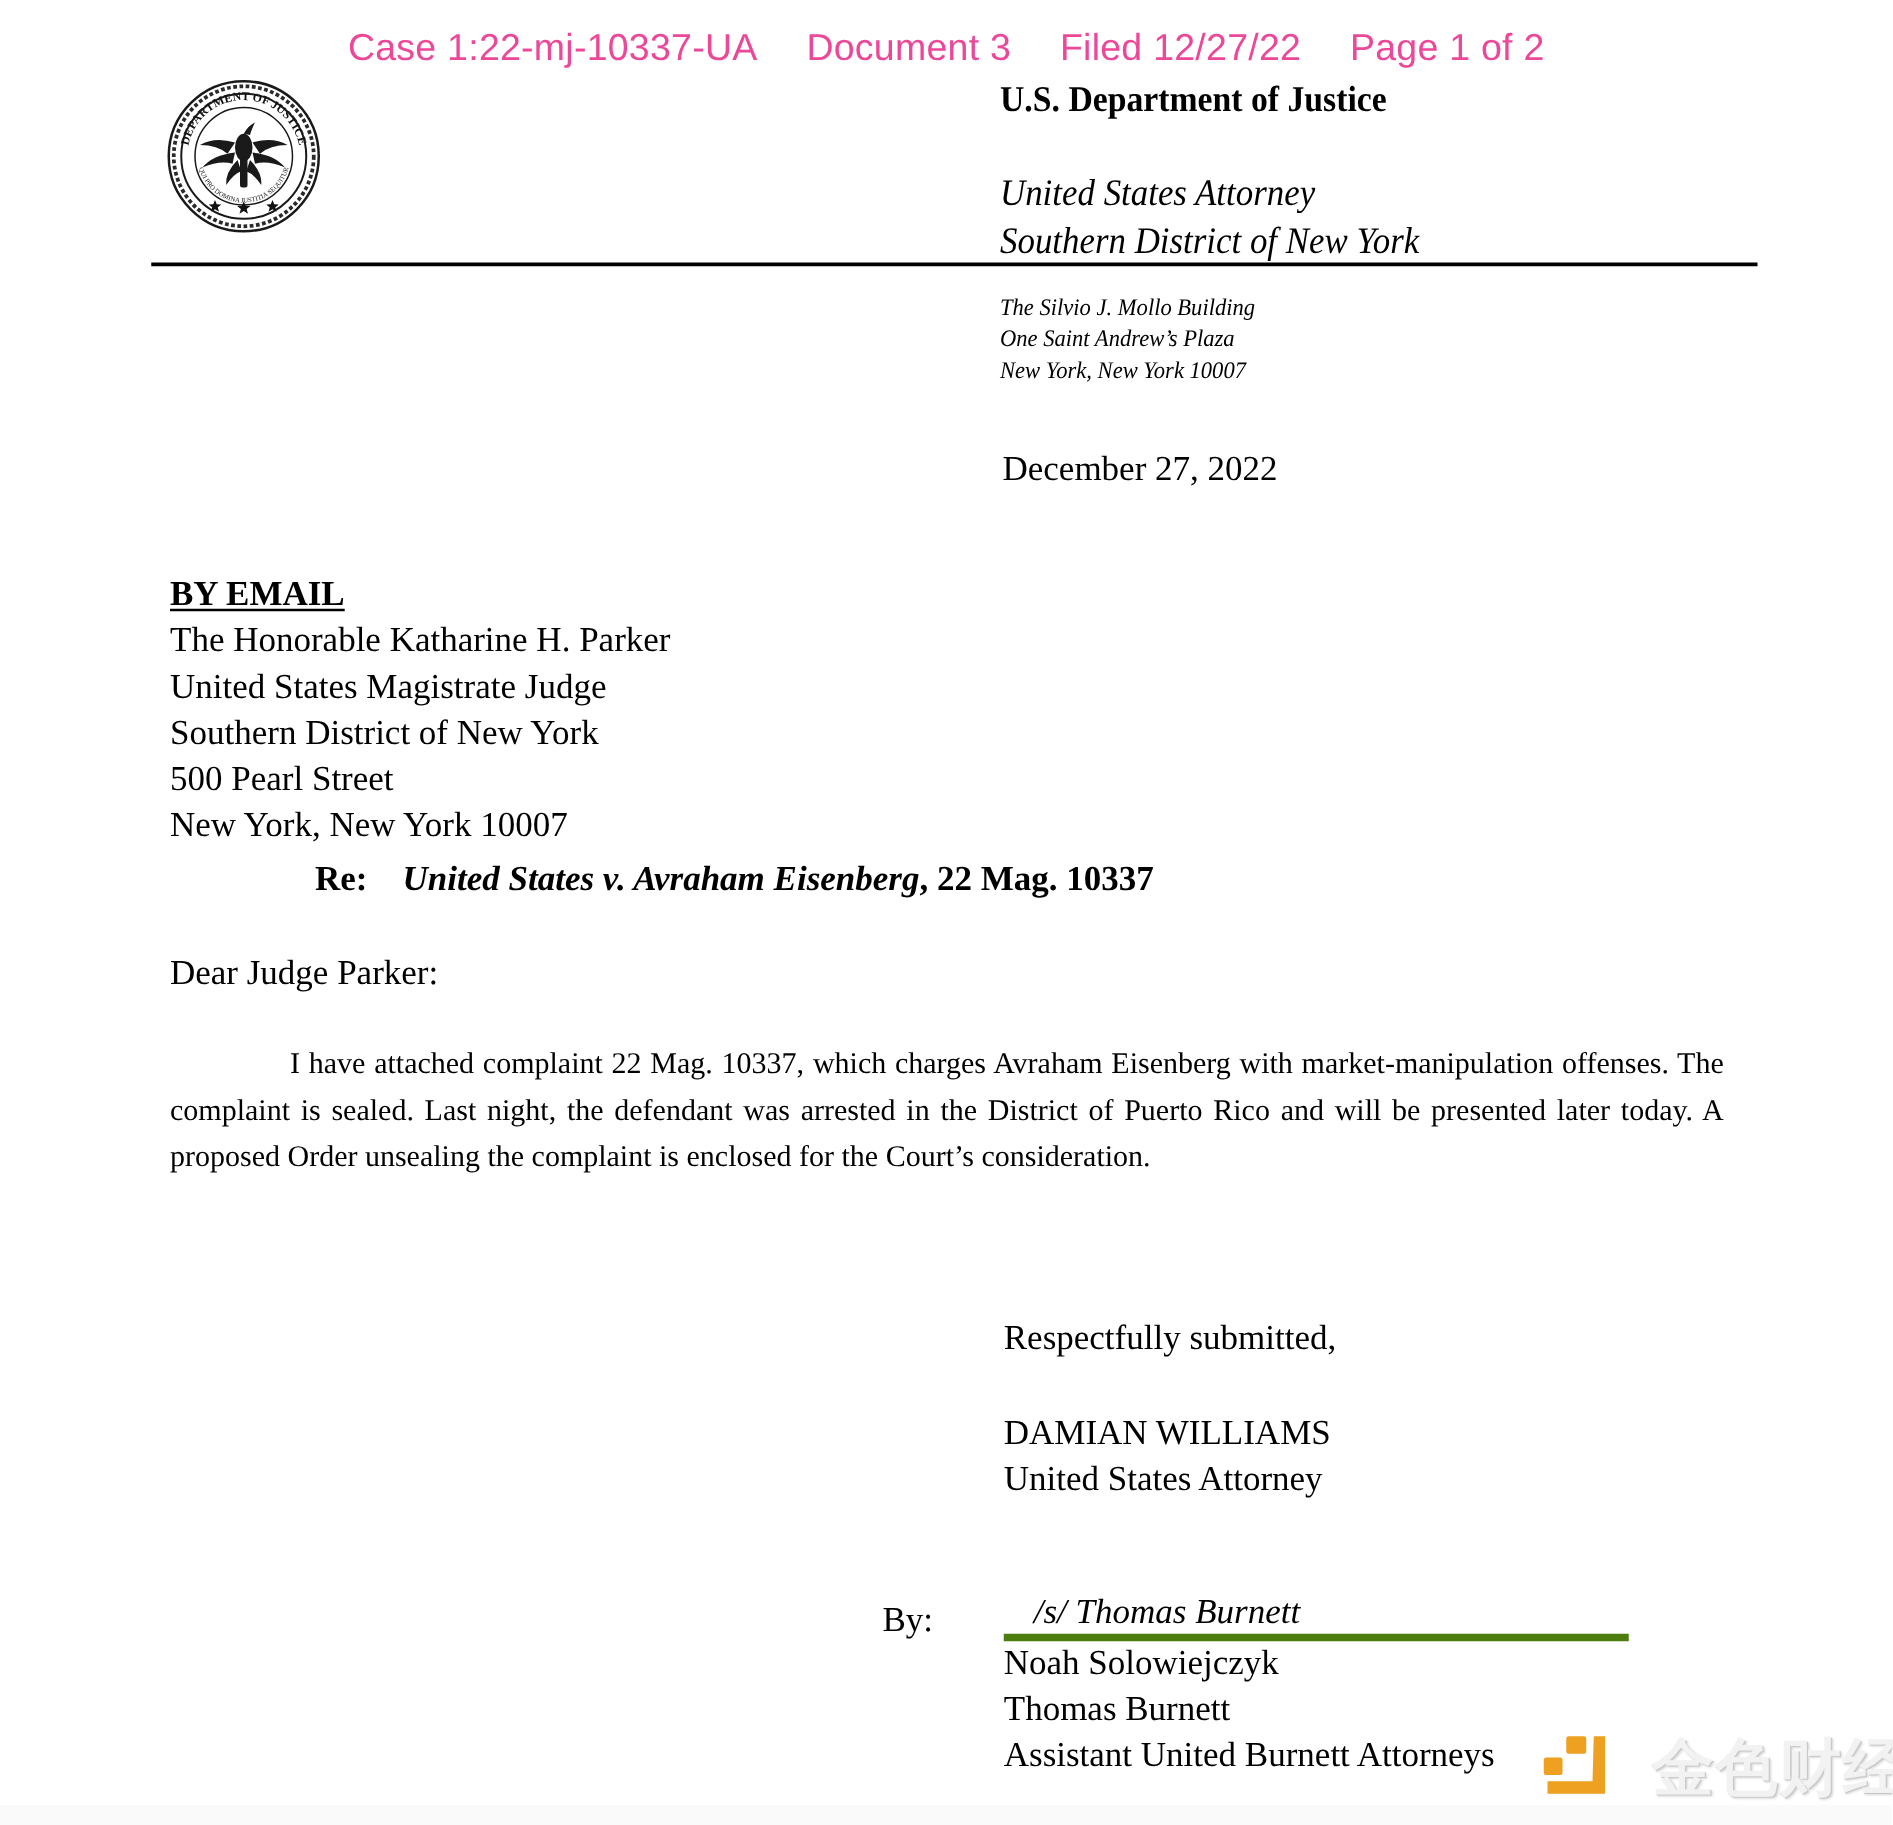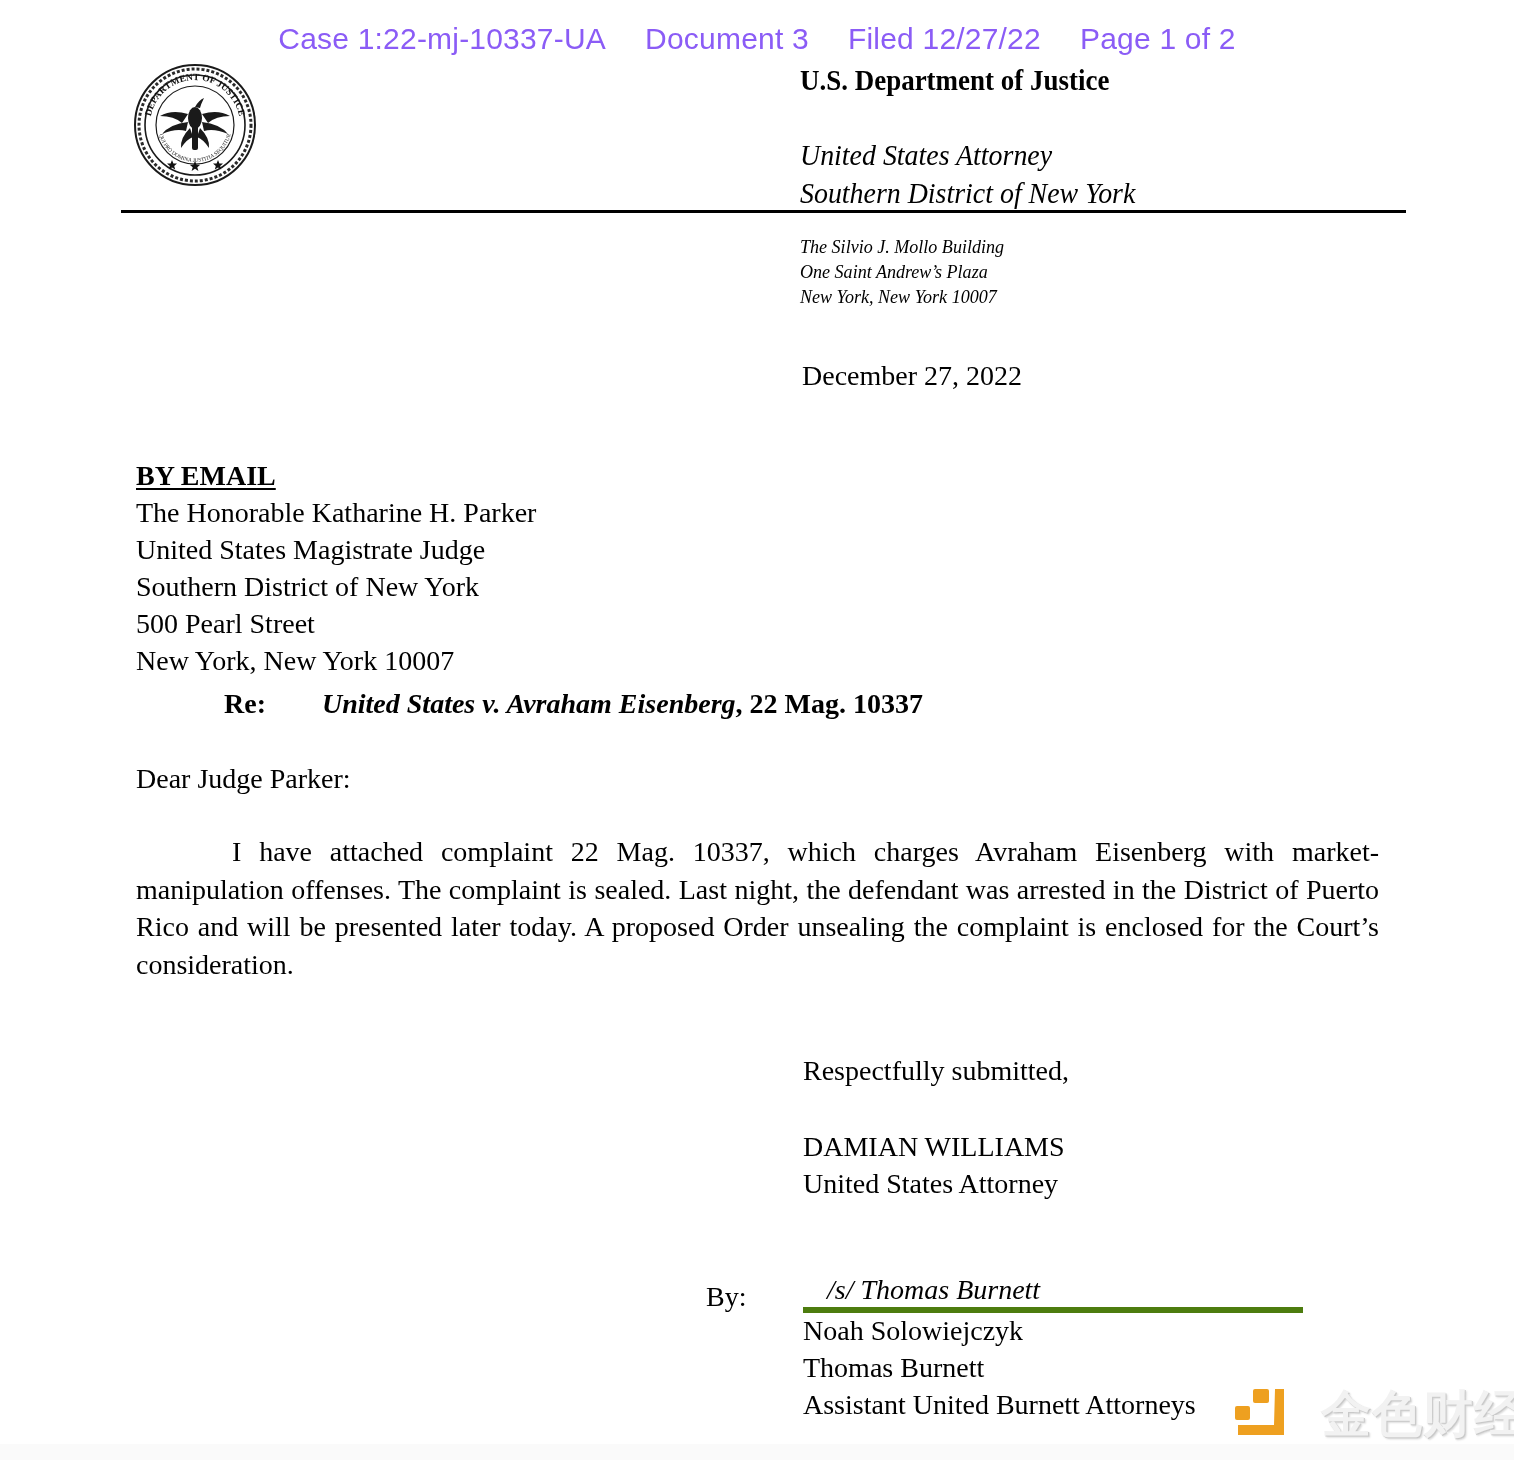--- a/index.html
+++ b/index.html
@@ -17,21 +17,21 @@
     overflow: hidden;
   }
 
   
   .ecf-stamp {
     position: absolute;
     left: 0;
     top: 22px;
     width: 1514px;
     text-align: center;
-    color: #8b5cf6;
+    color: #ec4899;
     font-family: "Liberation Sans", "DejaVu Sans", sans-serif;
     font-size: 30px;
     letter-spacing: 0.2px;
     white-space: nowrap;
   }
   .ecf-stamp span { display: inline-block; }
   .ecf-gap { width: 22px; }
 
   
   .seal {
@@ -114,37 +114,38 @@
   }
 
   
   .re-line {
     position: absolute;
     left: 224px;
     top: 688px;
     font-size: 28px;
     font-weight: bold;
     white-space: nowrap;
+    text-align: center;
   }
   .re-label { display: inline-block; width: 98px; }
   .re-case { font-style: italic; }
 
   
   .salutation {
     position: absolute;
     left: 136px;
     top: 763px;
     font-size: 28px;
   }
   .body-para {
     position: absolute;
     left: 136px;
     top: 833px;
     width: 1243px;
-    font-size: 28px;
+    font-size: 24px;
     line-height: 37.5px;
     text-align: justify;
     text-indent: 96px;
     hyphens: none;
   }
 
   
   .sig-resp {
     position: absolute;
     left: 803px;

